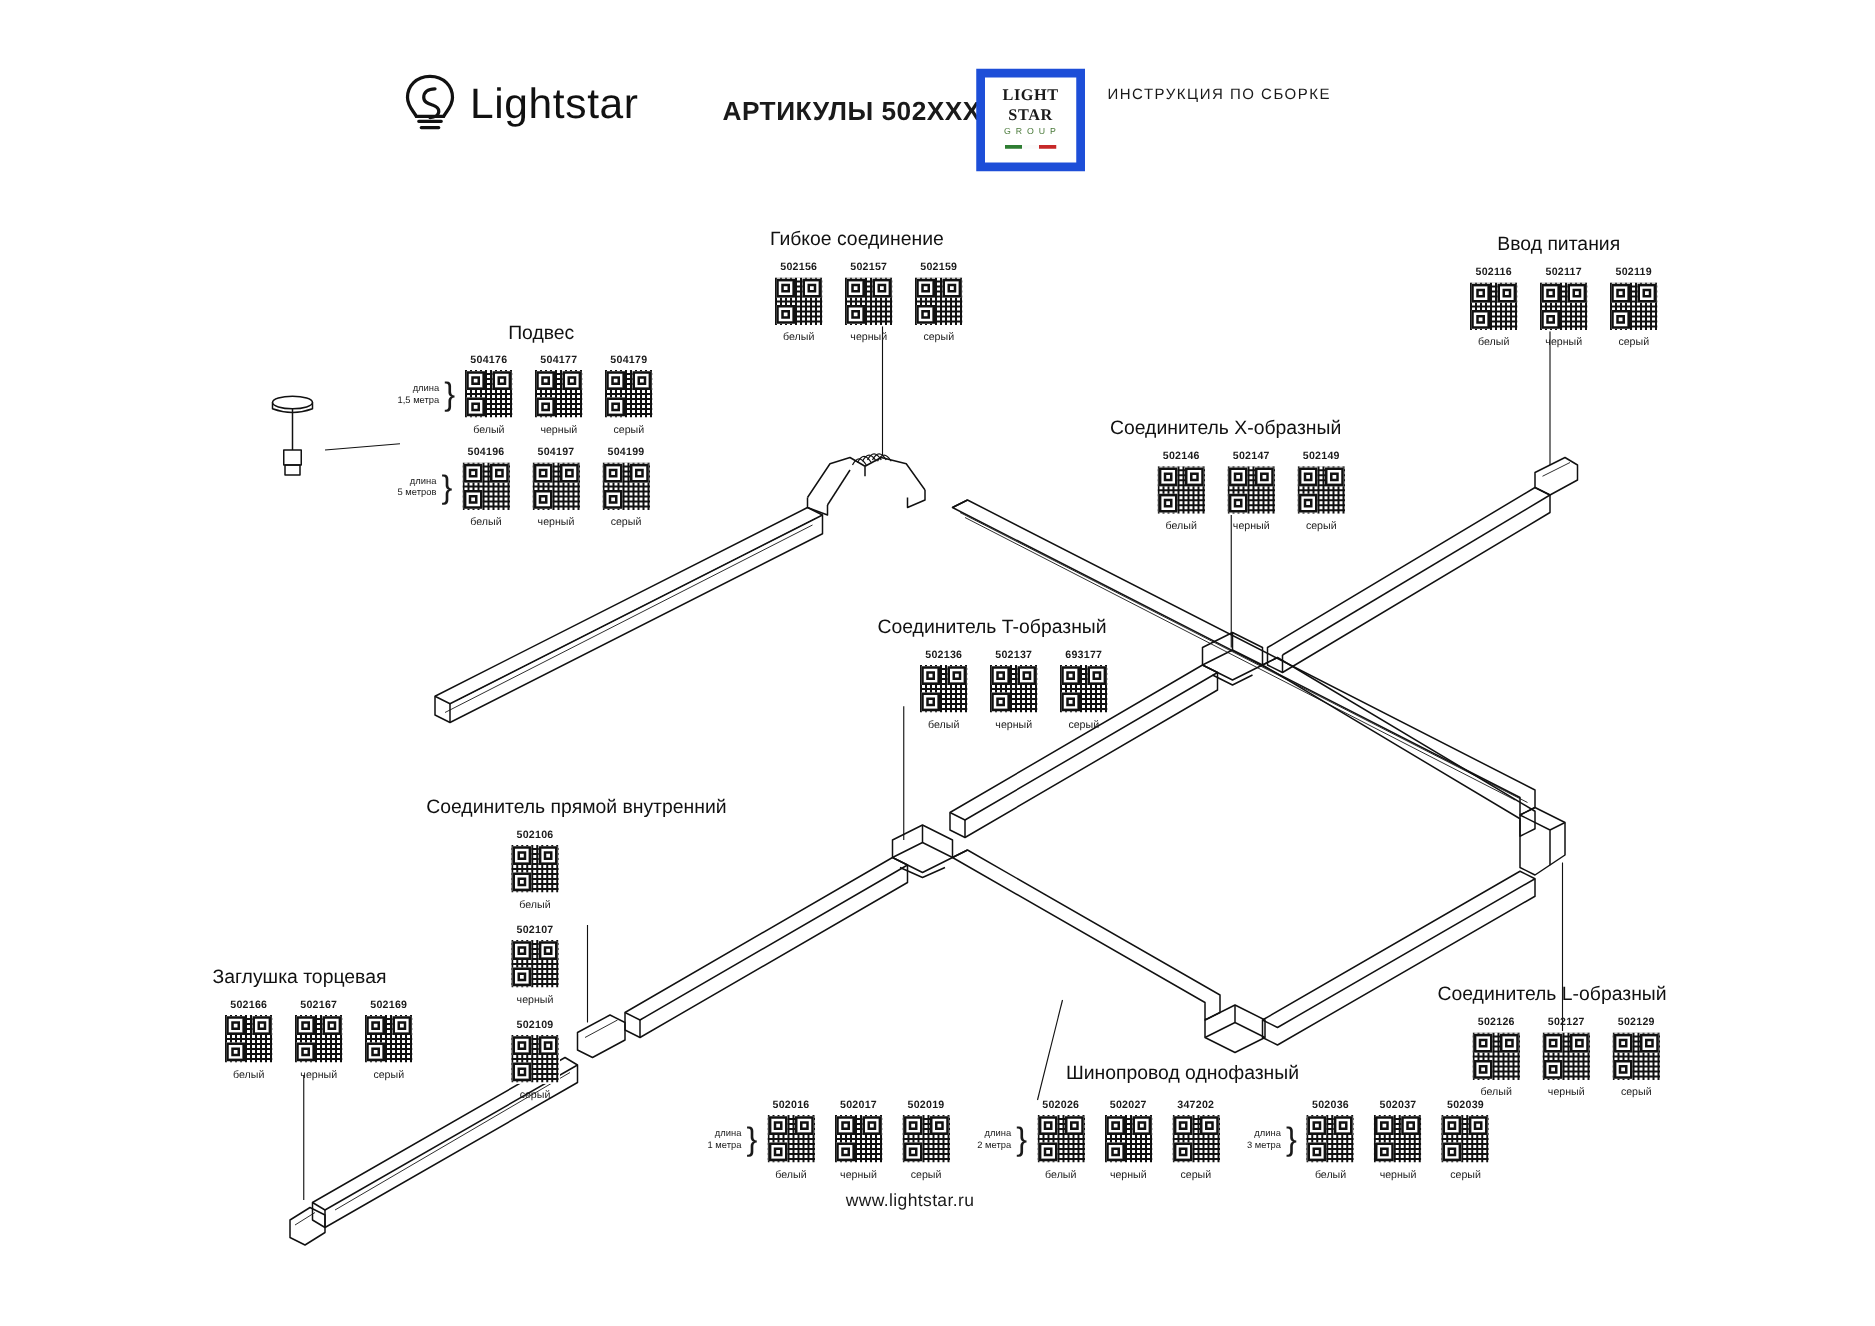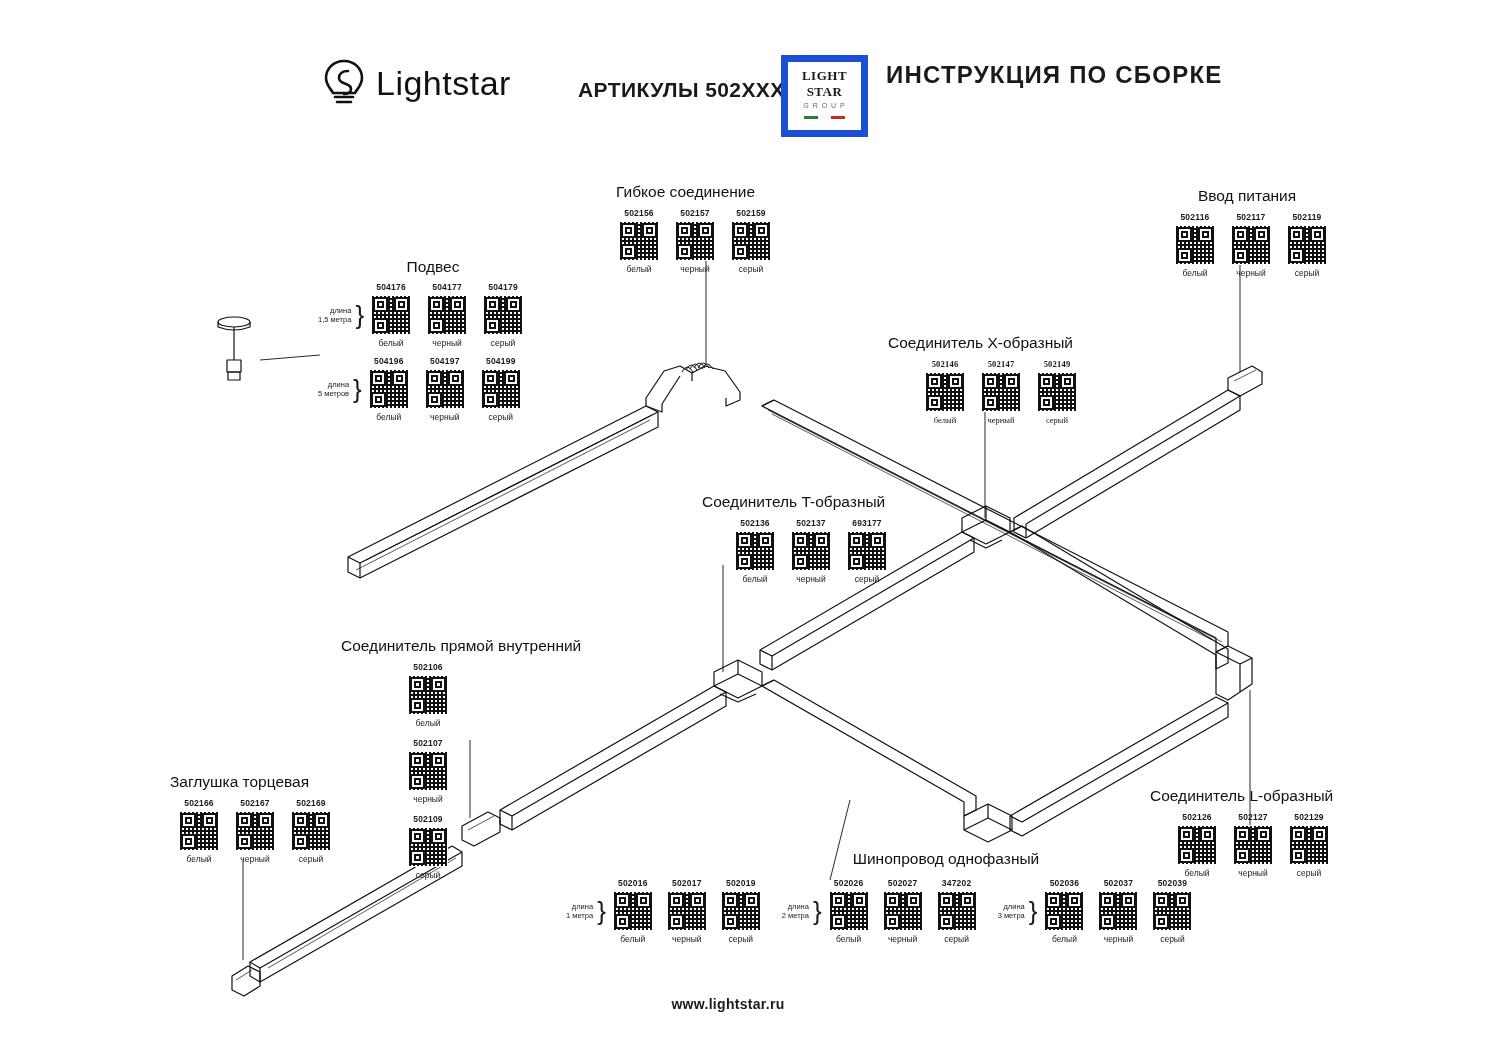--- a/index.html
+++ b/index.html
@@ -16,22 +16,22 @@
   .header{position:absolute;left:0;top:0;width:1500px;height:150px;}
   .logo{position:absolute;left:322px;top:58px;display:flex;align-items:center;gap:10px;justify-content:space-between;}
   .logo-mark{width:44px;height:50px;position:relative;}
   .logo-text{font-size:34px;font-weight:400;letter-spacing:.5px;color:#111;}
   .art-codes{position:absolute;left:578px;top:78px;font-size:21px;font-weight:bold;letter-spacing:.4px;}
   .ls-group{position:absolute;left:781px;top:55px;width:73px;height:68px;border:7px solid #1d4ed8;}
   .ls-group .l1{position:absolute;left:0;right:0;top:6px;text-align:center;font-size:13px;font-weight:bold;font-family:"Liberation Serif",serif;letter-spacing:.5px;}
   .ls-group .l2{position:absolute;left:0;right:0;top:22px;text-align:center;font-size:13px;font-weight:bold;font-family:"Liberation Serif",serif;letter-spacing:.5px;}
   .ls-group .l3{position:absolute;left:0;right:0;top:40px;text-align:center;font-size:7px;letter-spacing:1px;color:#4a7a3a;}
   .ls-group .bar{position:absolute;left:16px;right:16px;top:54px;height:3px;background:linear-gradient(to right,#2e7d32 0 33%,#fafafa 33% 66%,#c62828 66% 100%);}
-  .title{position:absolute;left:886px;top:62px;font-size:24px;font-weight:bold;letter-spacing:1.2px;line-height:26px;}
-  .footer{position:absolute;left:0;top:996px;width:1456px;text-align:center;font-size:14px;font-weight:bold;letter-spacing:.3px;}
+  .title{position:absolute;left:886px;top:62px;font-size:12px;font-weight:normal;letter-spacing:1.2px;line-height:26px;}
+  .footer{position:absolute;left:0;top:952px;width:1456px;text-align:center;font-size:14px;font-weight:normal;letter-spacing:.3px;}
 
   
   .group{position:absolute;}
   .group-title{font-size:15.5px;font-weight:400;white-space:nowrap;color:#111;}
   .codes{display:flex;gap:10px;margin-top:7px;}
   .code{width:46px;text-align:center;}
   .code .num{font-size:8.5px;font-weight:bold;letter-spacing:.2px;margin-bottom:3px;}
   .code .qr{width:38px;height:38px;margin:0 auto;}
   .code .col{font-size:8.5px;margin-top:3px;}
   .len{font-size:7.5px;line-height:9px;text-align:right;white-space:nowrap;}
@@ -341,21 +341,21 @@
               <i></i>
             </div>
           <div class="col">серый</div>
         </div>
       </div>
     </div>
   </div>
 
   <div class="group" style="left:888px;top:334px;">
     <div class="group-title">Соединитель X-образный</div>
-    <div class="codes" style="margin-left:34px;font-family:Liberation Serif, serif;">
+    <div class="codes" style="margin-left:34px;">
       <div class="code">
         <div class="num">502146</div>
         <div class="qr">
             <i></i>
           </div>
         <div class="col">белый</div>
       </div>
       <div class="code">
         <div class="num">502147</div>
         <div class="qr">

